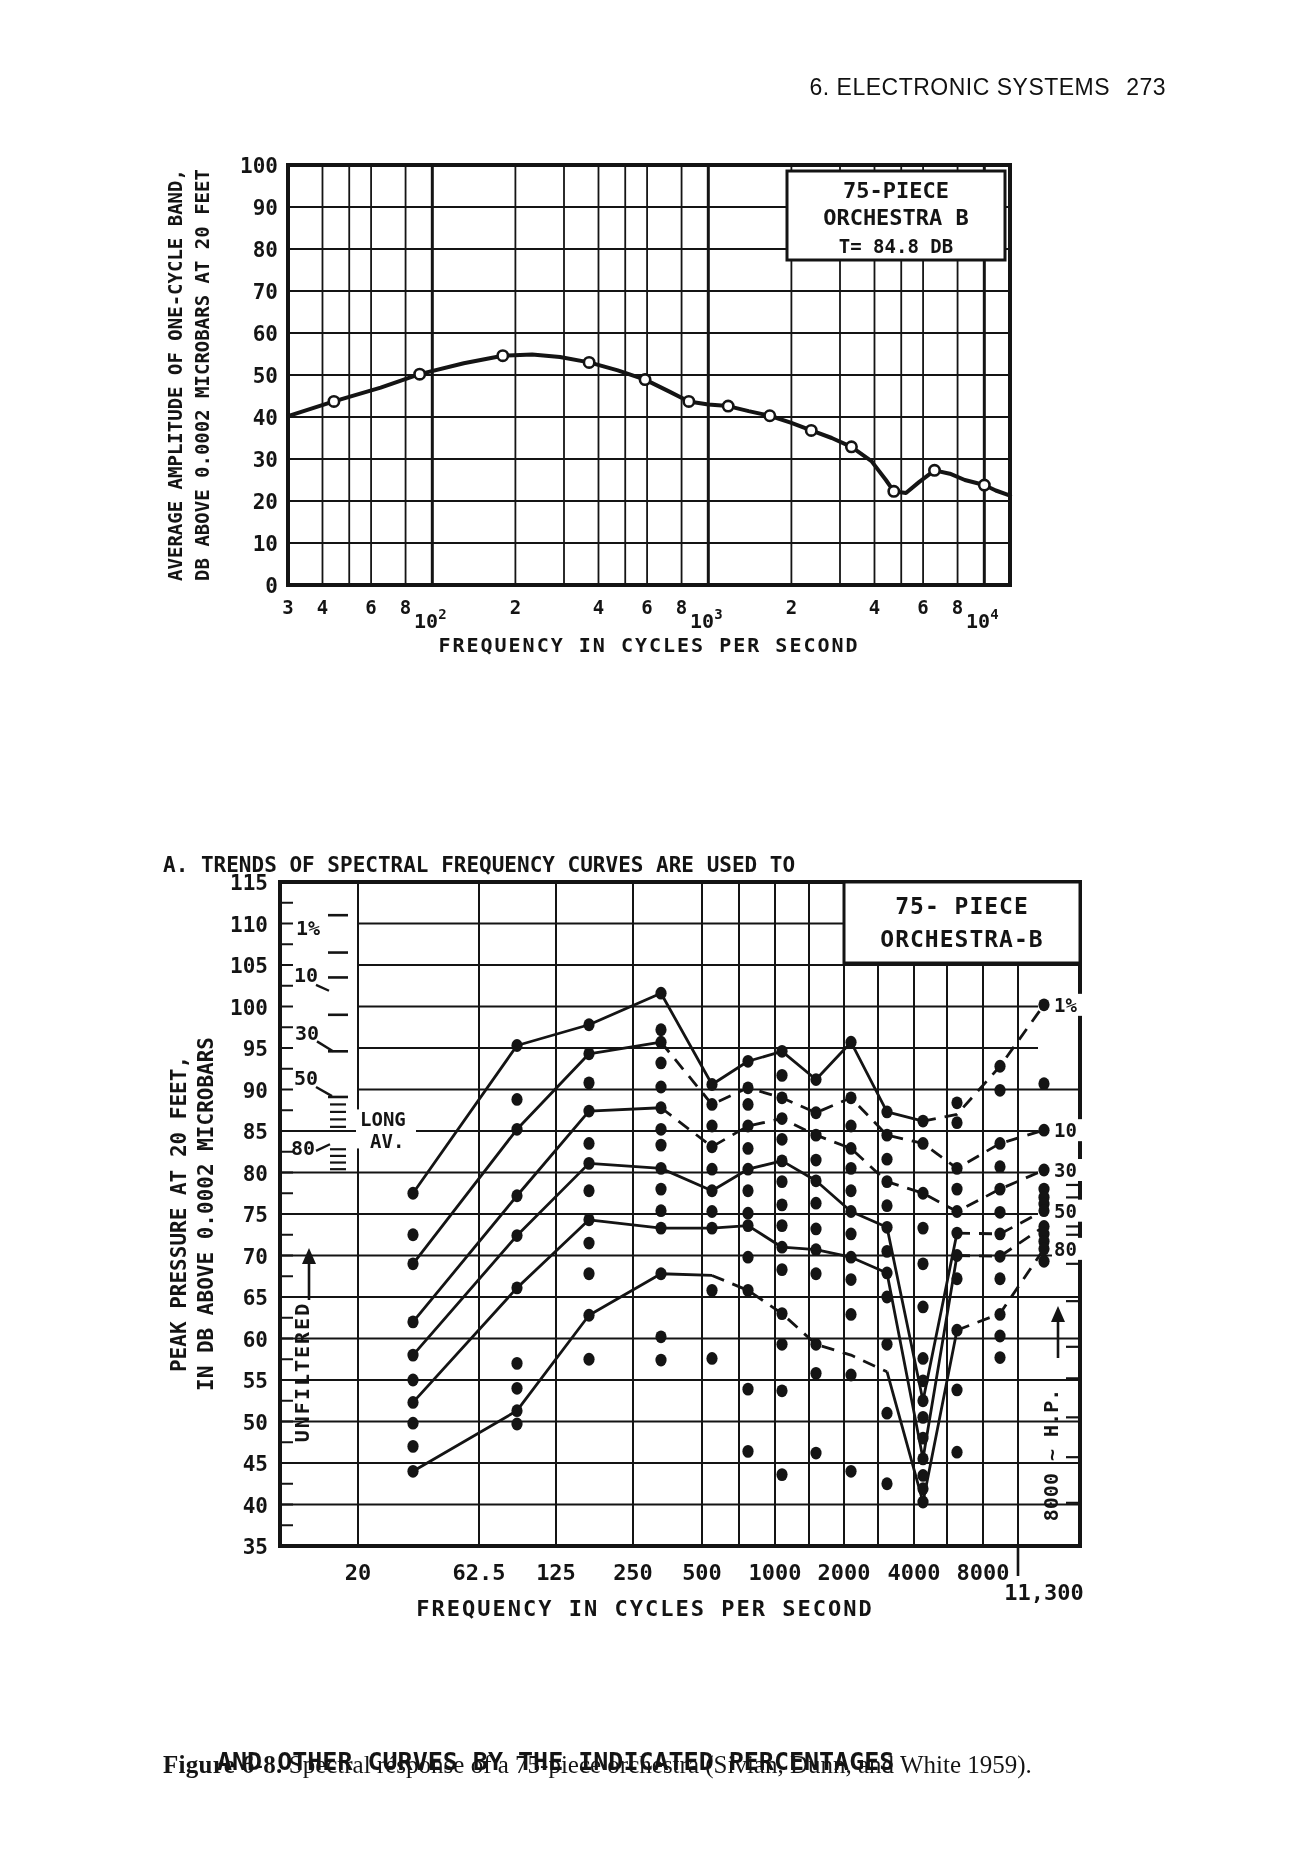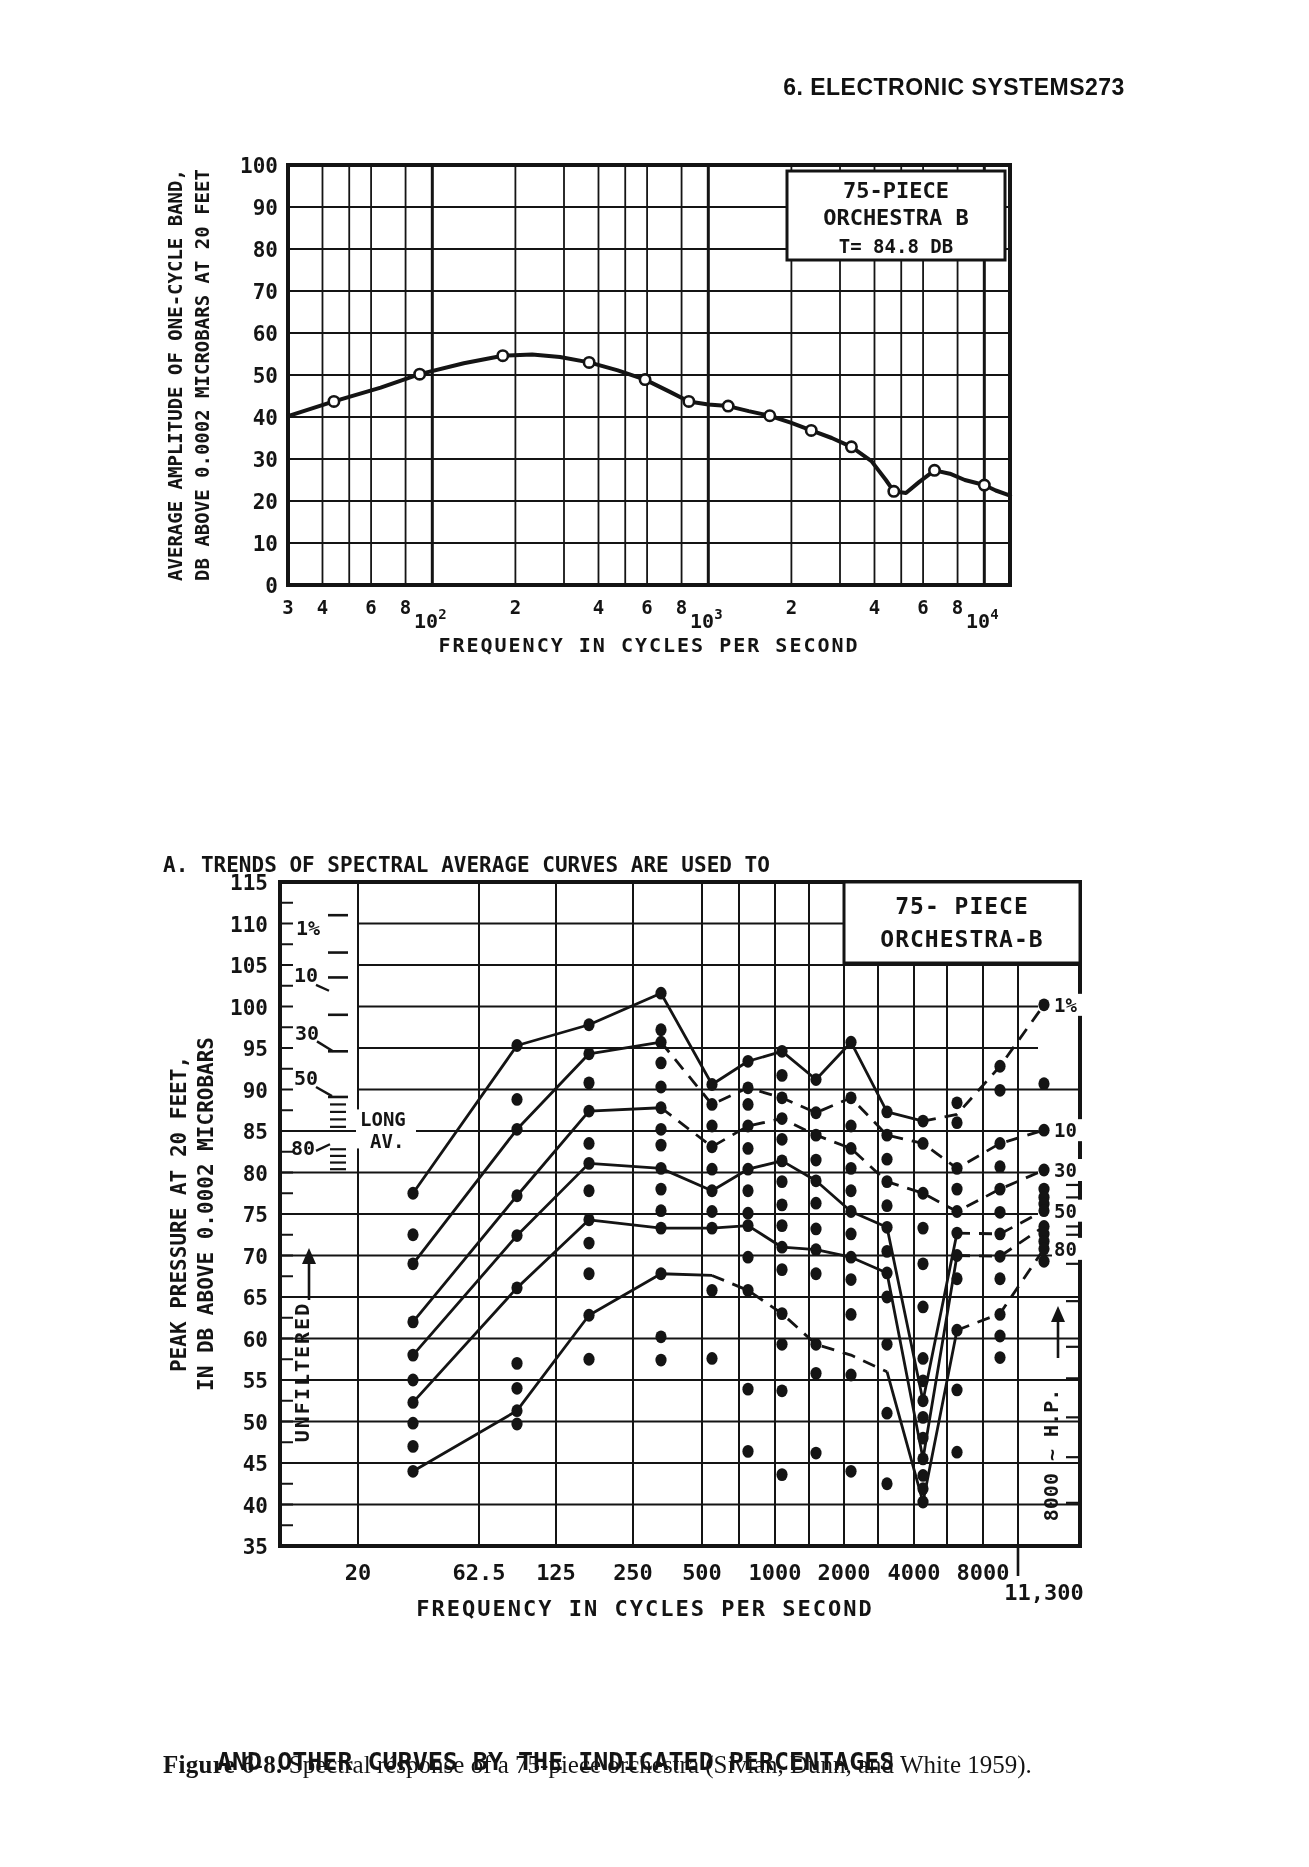--- a/index.html
+++ b/index.html
@@ -1,20 +1,20 @@
 <!DOCTYPE html>
 <html><head>
 <meta charset="utf-8">
 <style>
   html,body{margin:0;padding:0;background:#ffffff;}
   body{width:1309px;height:1867px;position:relative;overflow:hidden;
        font-family:"DejaVu Sans Mono", monospace;color:#111;}
   .abs{position:absolute;}
-  #page-header{left:742px;top:74px;width:424px;display:flex;justify-content:center;
-      font-family:"Liberation Sans", sans-serif;font-weight:bold;font-size:23px;letter-spacing:.5px;}
+  #page-header{left:742px;top:74px;width:424px;display:flex;justify-content:flex-end;
+      font-family:"Liberation Sans", sans-serif;font-weight:normal;font-size:23px;letter-spacing:.5px;gap:16px;}
   .caption{font-weight:bold;white-space:pre;color:#141414;}
   #caption-a{left:163px;top:753px;font-size:21px;line-height:45px;}
   #caption-b{left:170px;top:1659px;font-size:25px;line-height:41px;}
   .cap-indent{padding-left:41px;}
   #caption-b .cap-indent{padding-left:47px;}
   #figure-caption{left:163px;top:1751px;font-family:"Liberation Serif", serif;font-size:25px;color:#151515;}
   #figure-caption b{letter-spacing:.3px;}
   svg text{fill:#141414;}
   .eng{font-family:"DejaVu Sans Mono", monospace;font-weight:bold;}
 </style>
@@ -99,21 +99,21 @@
     <circle cx="728.1539677138637" cy="406.08000000000004" r="5.2" fill="#fff" stroke="#141414" stroke-width="2.6"></circle>
     <circle cx="769.7842797341061" cy="415.74" r="5.2" fill="#fff" stroke="#141414" stroke-width="2.6"></circle>
     <circle cx="811.2382465171225" cy="430.44000000000005" r="5.2" fill="#fff" stroke="#141414" stroke-width="2.6"></circle>
     <circle cx="851.42438110367" cy="446.82" r="5.2" fill="#fff" stroke="#141414" stroke-width="2.6"></circle>
     <circle cx="893.8135424876311" cy="491.34000000000003" r="5.2" fill="#fff" stroke="#141414" stroke-width="2.6"></circle>
     <circle cx="934.5086599069289" cy="470.34000000000003" r="5.2" fill="#fff" stroke="#141414" stroke-width="2.6"></circle>
     <circle cx="984.3145336973731" cy="485.04" r="5.2" fill="#fff" stroke="#141414" stroke-width="2.6"></circle>
   </svg>
 
 <div class="abs caption" id="caption-a">
-  <div>A. TRENDS OF SPECTRAL AVERAGE CURVES ARE USED TO</div>
+  <div>A. TRENDS OF SPECTRAL FREQUENCY CURVES ARE USED TO</div>
 </div>
 
 <svg class="abs" id="chart-b" style="left:140px;top:855px;" width="1060" height="790" viewBox="140 855 1060 790">
     <line x1="280" y1="1504.5" x2="1080" y2="1504.5" stroke="#141414" stroke-width="2"></line>
     <line x1="280" y1="1463" x2="1080" y2="1463" stroke="#141414" stroke-width="2"></line>
     <line x1="280" y1="1421.5" x2="1080" y2="1421.5" stroke="#141414" stroke-width="2"></line>
     <line x1="280" y1="1380" x2="1080" y2="1380" stroke="#141414" stroke-width="2"></line>
     <line x1="280" y1="1338.5" x2="1080" y2="1338.5" stroke="#141414" stroke-width="2"></line>
     <line x1="280" y1="1297" x2="1080" y2="1297" stroke="#141414" stroke-width="2"></line>
     <line x1="280" y1="1255.5" x2="1080" y2="1255.5" stroke="#141414" stroke-width="2"></line>

